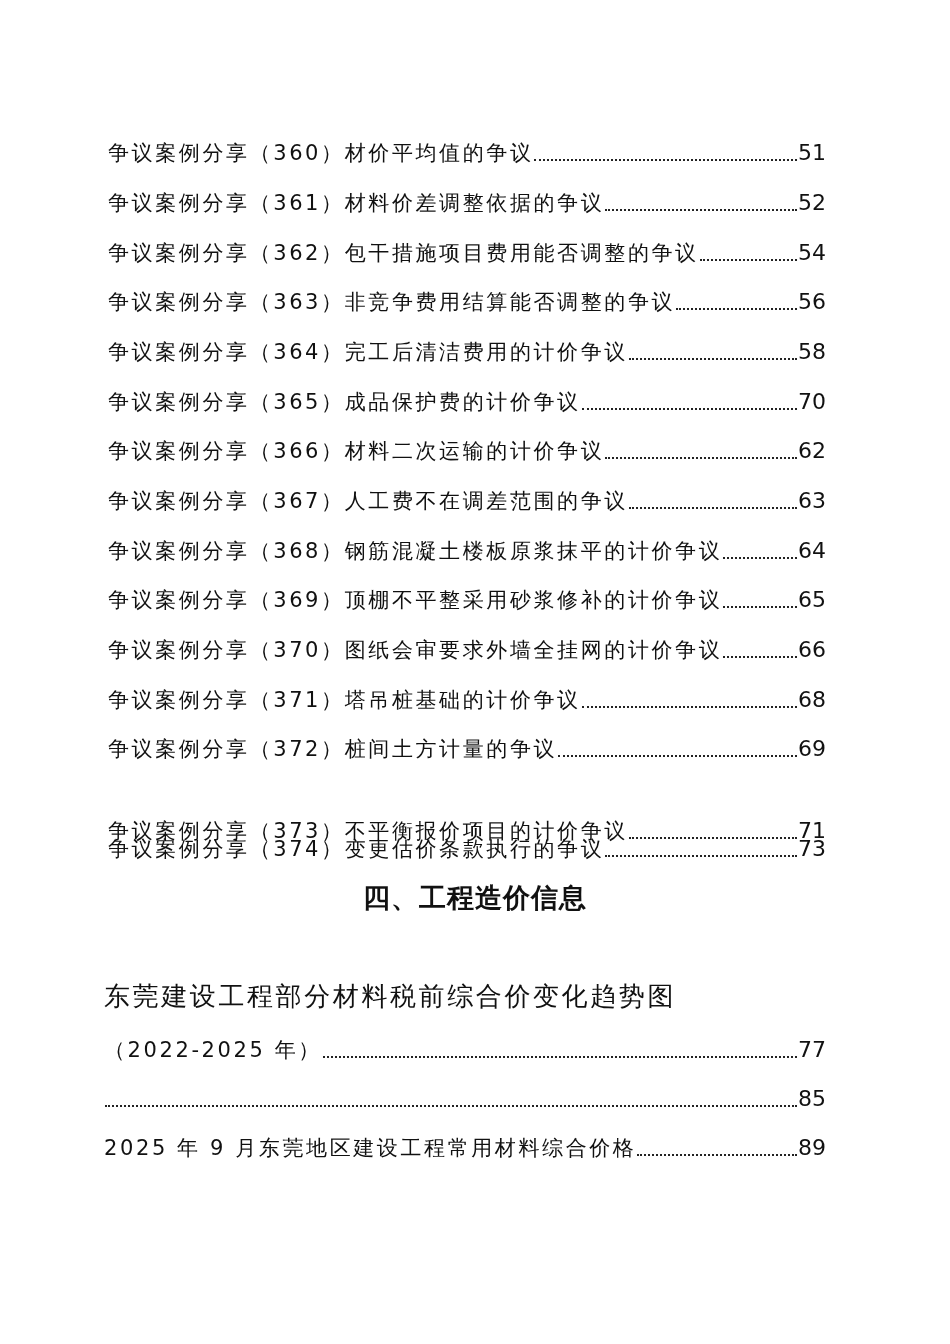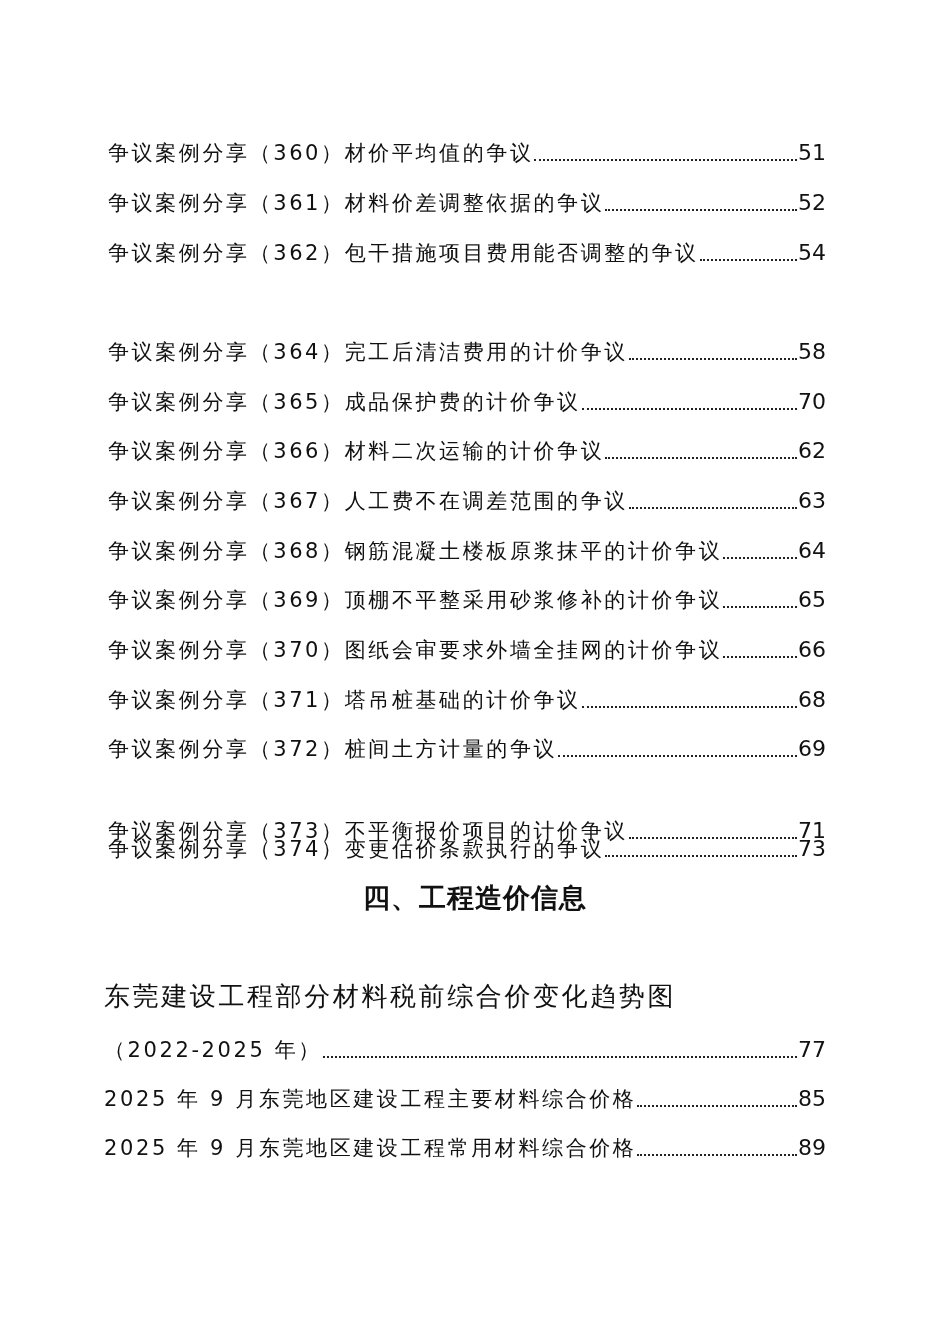--- a/index.html
+++ b/index.html
@@ -33,20 +33,25 @@
   </div>
   <div class="toc-row" style="top:188px">
     <span class="title">争议案例分享（361）材料价差调整依据的争议</span>
     <span class="leader"></span>
     <span class="page-num">52</span>
   </div>
   <div class="toc-row" style="top:238px">
     <span class="title">争议案例分享（362）包干措施项目费用能否调整的争议</span>
     <span class="leader"></span>
     <span class="page-num">54</span>
+  </div>
+  <div class="toc-row" style="top:287px">
+    <span class="title">争议案例分享（363）非竞争费用结算能否调整的争议</span>
+    <span class="leader"></span>
+    <span class="page-num">56</span>
   </div>
   <div class="toc-row" style="top:337px">
     <span class="title">争议案例分享（364）完工后清洁费用的计价争议</span>
     <span class="leader"></span>
     <span class="page-num">58</span>
   </div>
   <div class="toc-row" style="top:387px">
     <span class="title">争议案例分享（365）成品保护费的计价争议</span>
     <span class="leader"></span>
     <span class="page-num">70</span>
@@ -101,21 +106,20 @@
 
 
   <div class="plain-line" style="top:983px">东莞建设工程部分材料税前综合价变化趋势图</div>
   <div class="toc-row wide" style="top:1035px">
     <span class="title">（2022-2025 年）</span>
     <span class="leader"></span>
     <span class="page-num">77</span>
   </div>
 
   <div class="toc-row wide" style="top:1084px">
-    <span class="title">2025 年 9 月东莞地区建设工程主要材料综合价格</span>
     <span class="leader"></span>
     <span class="page-num">85</span>
   </div>
   <div class="toc-row wide" style="top:1133px">
     <span class="title">2025 年 9 月东莞地区建设工程常用材料综合价格</span>
     <span class="leader"></span>
     <span class="page-num">89</span>
   </div>
 
 </div>

